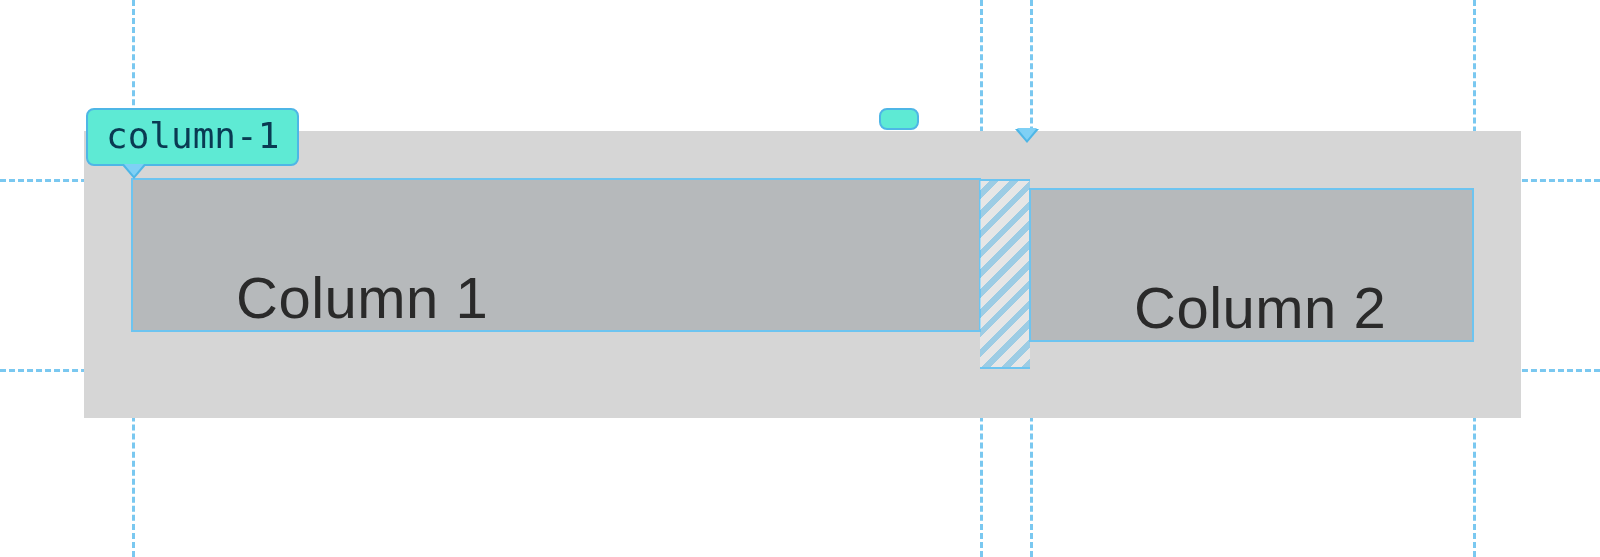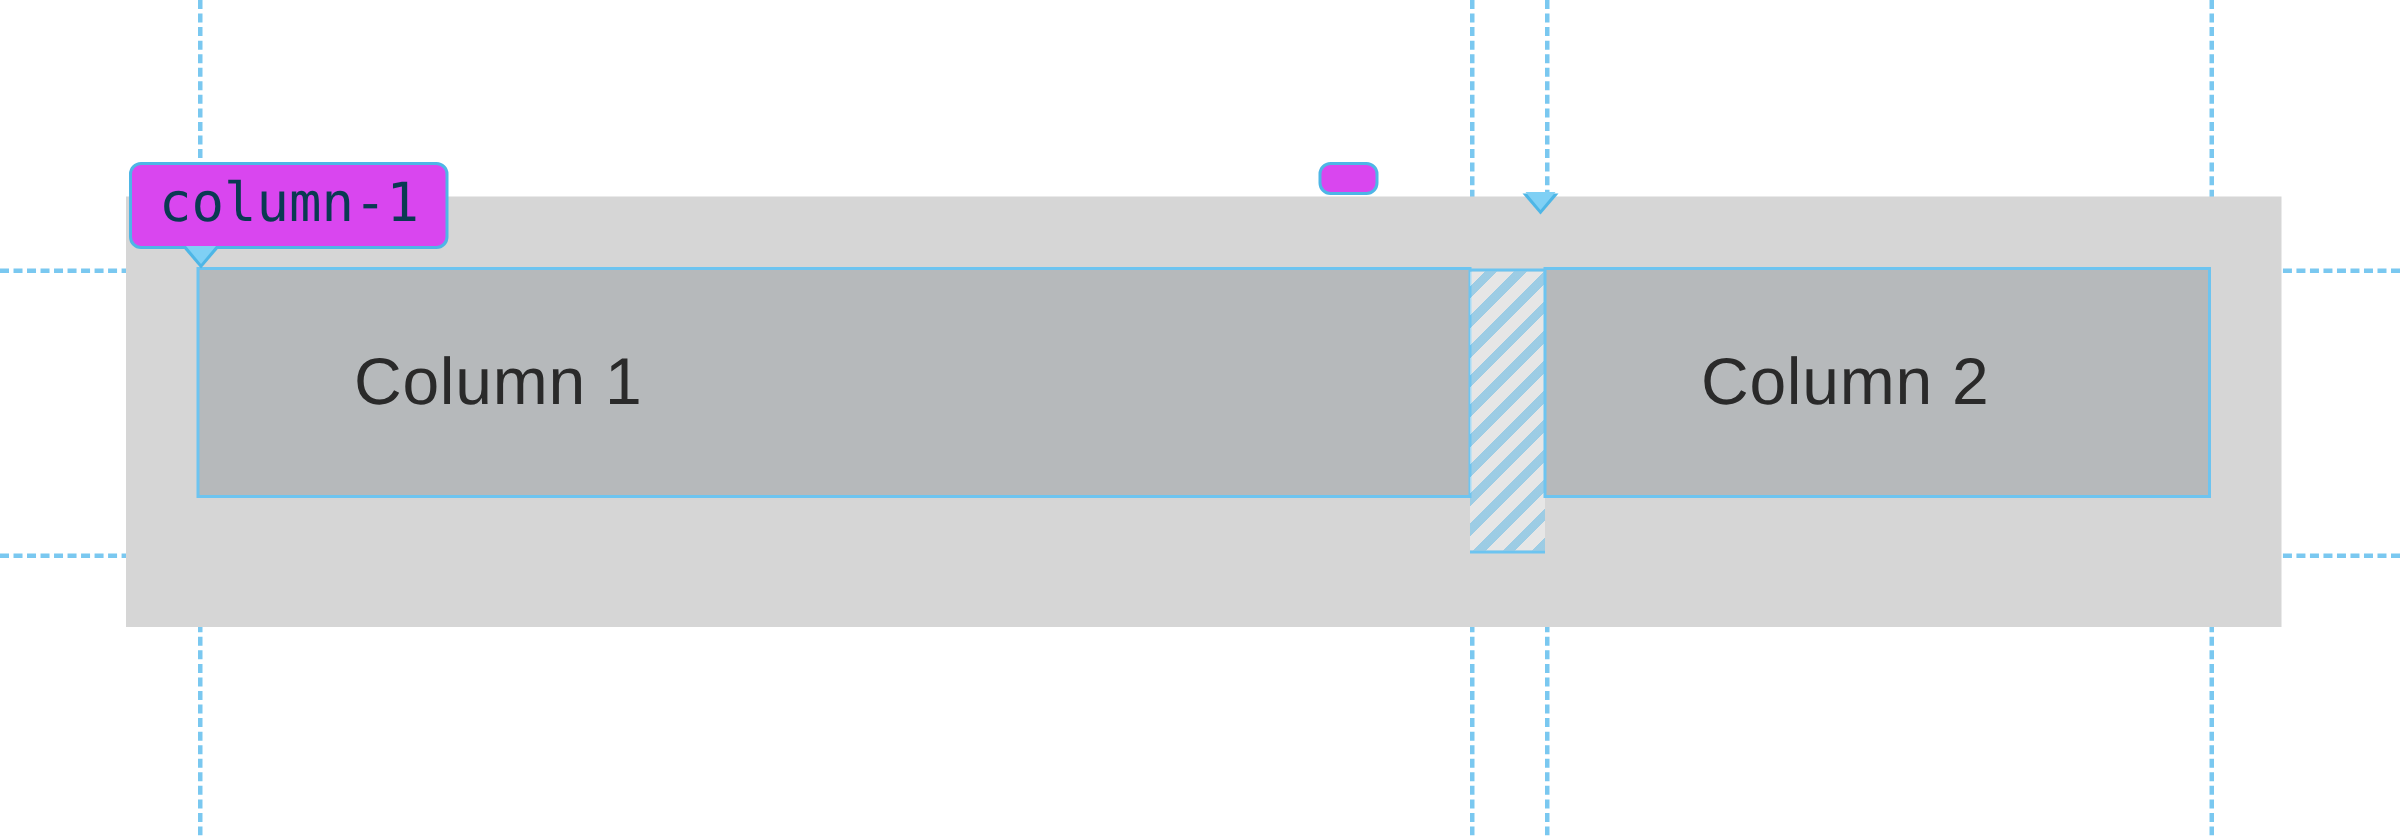--- a/index.html
+++ b/index.html
@@ -41,36 +41,37 @@
     background: #d6d6d6;
   }
 
   
   .col {
     position: absolute;
     top: 48px;
     height: 152px;
     background: #b6b9bb;
     display: flex;
-    align-items: center;
+    align-items: flex-end;
     padding-left: 104px;
-    font-size: 44px;
+    font-size: 58px;
     color: #2a2a2a;
     letter-spacing: 0.5px;
     outline: 2px solid #6dc4f0;
     outline-offset: -1px;
     box-sizing: border-box;
   }
   .col1 {
     left: 48px;
     width: 848px;
   }
   .col2 {
     left: 946px;
     width: 443px;
+    margin-top: 10px;
   }
 
   
   .gap-hatch {
     position: absolute;
     top: 48px;
     left: 896px;
     width: 50px;
     height: 190px;
     background: repeating-linear-gradient(
@@ -81,21 +82,21 @@
       rgba(255,255,255,0.4) 14px
     );
     border-top: 2px solid #6dc4f0;
     border-bottom: 2px solid #6dc4f0;
     box-sizing: border-box;
   }
 
   
   .badge {
     position: absolute;
-    background: #d946ef;
+    background: #5eead4;
     border: 2px solid #4eb6e6;
     color: #0a3a52;
     font-family: ui-monospace, SFMono-Regular, Menlo, Consolas, monospace;
     font-size: 36px;
     padding: 8px 18px 10px 18px;
     border-radius: 8px;
     line-height: 1;
     white-space: nowrap;
   }
   .badge .arrow {

